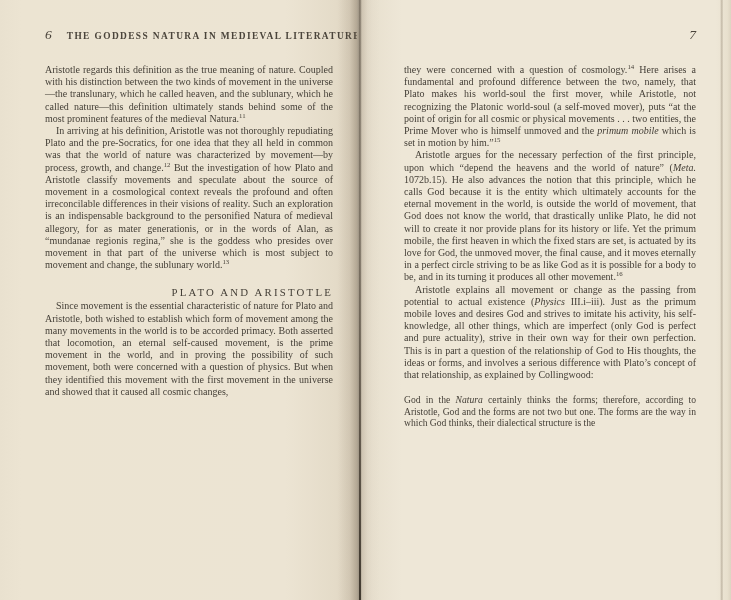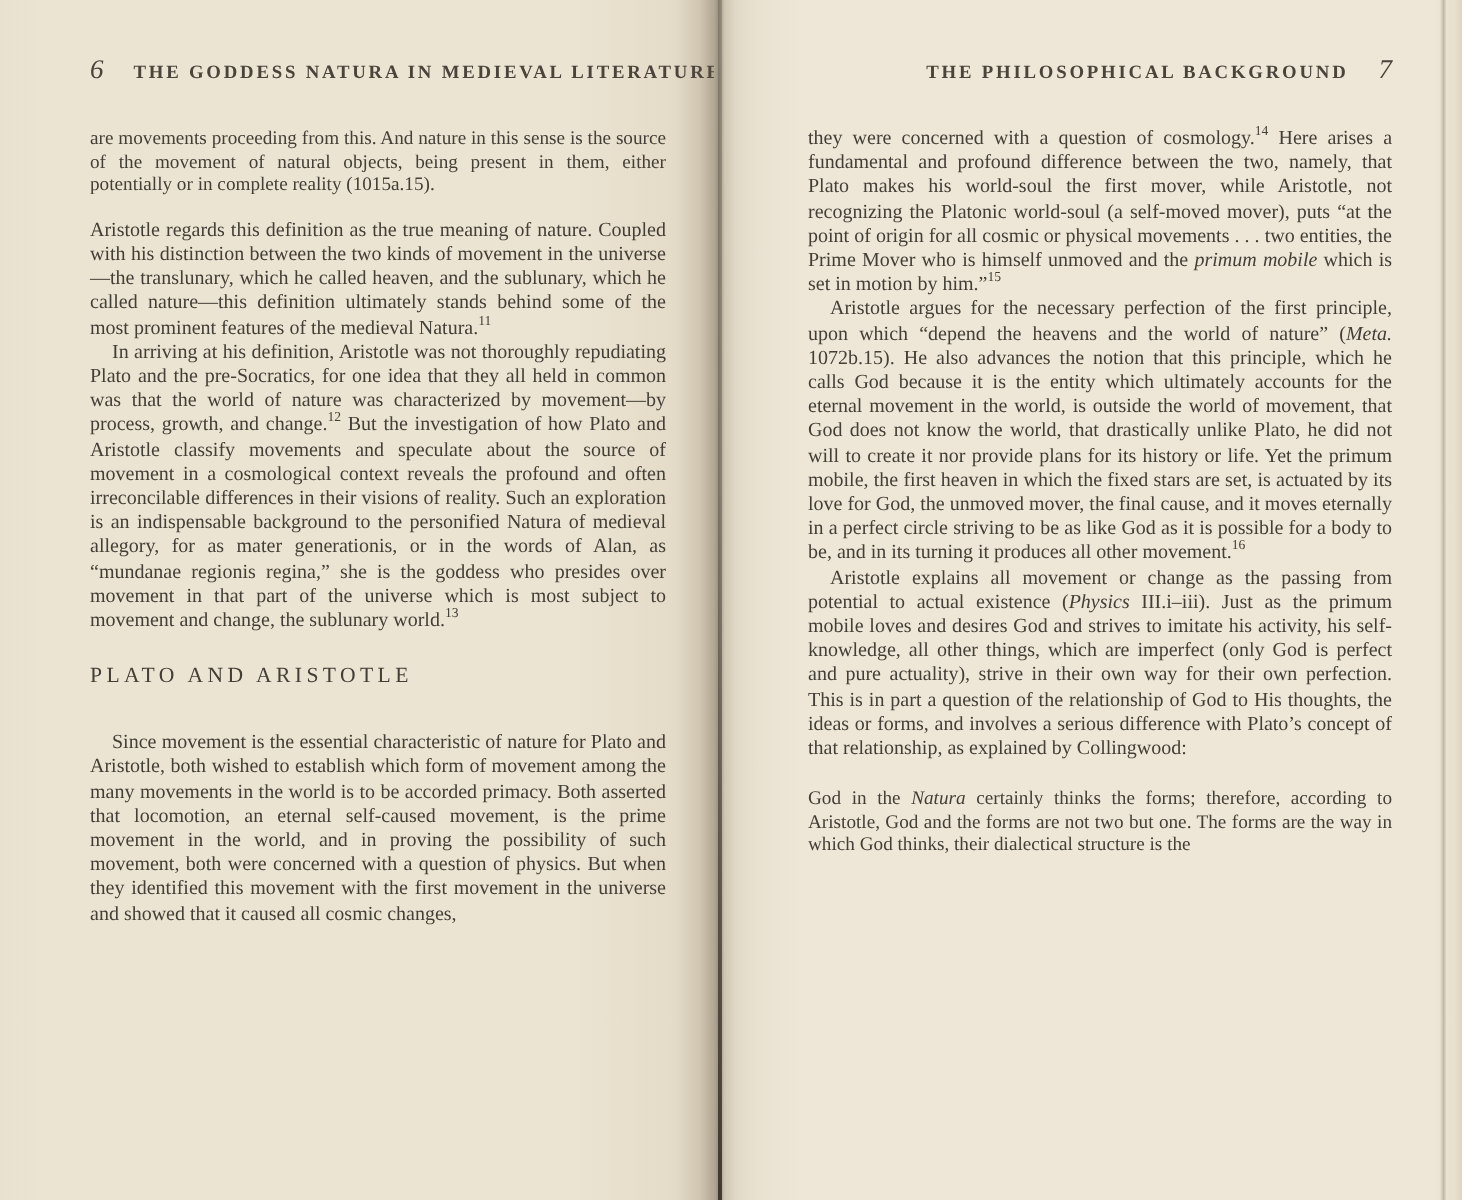--- a/index.html
+++ b/index.html
@@ -61,48 +61,46 @@
   .page.left .text-col{left:45px;width:288px;}
   .page.right .text-col{left:47px;width:292px;}
   .text-col p{
     margin:0;text-align:justify;
     font-size:10px;line-height:12.2px;color:var(--ink);
   }
   .text-col p.indent{text-indent:11px;}
   .text-col p.extract{font-size:9.6px;line-height:11.6px;margin-bottom:11px;}
   .text-col p.quote{font-size:9.6px;line-height:11.6px;margin-top:13px;}
   .heading{
-    text-align:left;font-size:10.8px;letter-spacing:2.2px;
-    margin:15px 0 22px 0;color:var(--ink);font-weight:normal;
+    text-align:right;font-size:10.8px;letter-spacing:2.2px;
+    margin:15px 0 2px 0;color:var(--ink);font-weight:normal;
   }
   sup{font-size:6.8px;line-height:0;vertical-align:super;letter-spacing:0;}
   i{font-style:italic;}
 </style>
 </head>
 <body>
 
 <div class="book">
 
   <div class="page left">
     <div class="running-head">
       <span class="pagenum">6</span>
       <span class="head-title">THE GODDESS NATURA IN MEDIEVAL LITERATURE</span>
     </div>
     <div class="text-col">
-        <p class="extract"><span>are movements proceeding from this. And nature in this sense is the source of the movement of natural objects, being present in them, either potentially or in complete reality (1015a.15).</span></p>
         <p class="para"><span>Aristotle regards this definition as the true meaning of nature. Coupled with his distinction between the two kinds of movement in the universe—the translunary, which he called heaven, and the sublunary, which he called nature—this definition ultimately stands behind some of the most prominent features of the medieval Natura.</span><sup>11</sup></p>
         <p class="para indent"><span>In arriving at his definition, Aristotle was not thoroughly repudiating Plato and the pre-Socratics, for one idea that they all held in common was that the world of nature was characterized by movement—by process, growth, and change.</span><sup>12</sup><span> But the investigation of how Plato and Aristotle classify movements and speculate about the source of movement in a cosmological context reveals the profound and often irreconcilable differences in their visions of reality. Such an exploration is an indispensable background to the personified Natura of medieval allegory, for as mater generationis, or in the words of Alan, as “mundanae regionis regina,” she is the goddess who presides over movement in that part of the universe which is most subject to movement and change, the sublunary world.</span><sup>13</sup></p>
         <div class="heading">PLATO AND ARISTOTLE</div>
         <p class="para indent"><span>Since movement is the essential characteristic of nature for Plato and Aristotle, both wished to establish which form of movement among the many movements in the world is to be accorded primacy. Both asserted that locomotion, an eternal self-caused movement, is the prime movement in the world, and in proving the possibility of such movement, both were concerned with a question of physics. But when they identified this movement with the first movement in the universe and showed that it caused all cosmic changes,</span></p>
       </div>
   </div>
 
   <div class="page right">
     <div class="running-head">
-      <span class="head-title">THE PHILOSOPHICAL BACKGROUND</span>
       <span class="pagenum">7</span>
     </div>
     <div class="text-col">
         <p class="para"><span>they were concerned with a question of cosmology.</span><sup>14</sup><span> Here arises a fundamental and profound difference between the two, namely, that Plato makes his world-soul the first mover, while Aristotle, not recognizing the Platonic world-soul (a self-moved mover), puts “at the point of origin for all cosmic or physical movements . . . two entities, the Prime Mover who is himself unmoved and the </span><i>primum mobile</i><span> which is set in motion by him.”</span><sup>15</sup></p>
         <p class="para indent"><span>Aristotle argues for the necessary perfection of the first principle, upon which “depend the heavens and the world of nature” (</span><i>Meta.</i><span> 1072b.15). He also advances the notion that this principle, which he calls God because it is the entity which ultimately accounts for the eternal movement in the world, is outside the world of movement, that God does not know the world, that drastically unlike Plato, he did not will to create it nor provide plans for its history or life. Yet the primum mobile, the first heaven in which the fixed stars are set, is actuated by its love for God, the unmoved mover, the final cause, and it moves eternally in a perfect circle striving to be as like God as it is possible for a body to be, and in its turning it produces all other movement.</span><sup>16</sup></p>
         <p class="para indent"><span>Aristotle explains all movement or change as the passing from potential to actual existence (</span><i>Physics</i><span> III.i–iii). Just as the primum mobile loves and desires God and strives to imitate his activity, his self-knowledge, all other things, which are imperfect (only God is perfect and pure actuality), strive in their own way for their own perfection. This is in part a question of the relationship of God to His thoughts, the ideas or forms, and involves a serious difference with Plato’s concept of that relationship, as explained by Collingwood:</span></p>
         <p class="quote"><span>God in the </span><i>Natura</i><span> certainly thinks the forms; therefore, according to Aristotle, God and the forms are not two but one. The forms are the way in which God thinks, their dialectical structure is the</span></p>
       </div>
   </div>
 

